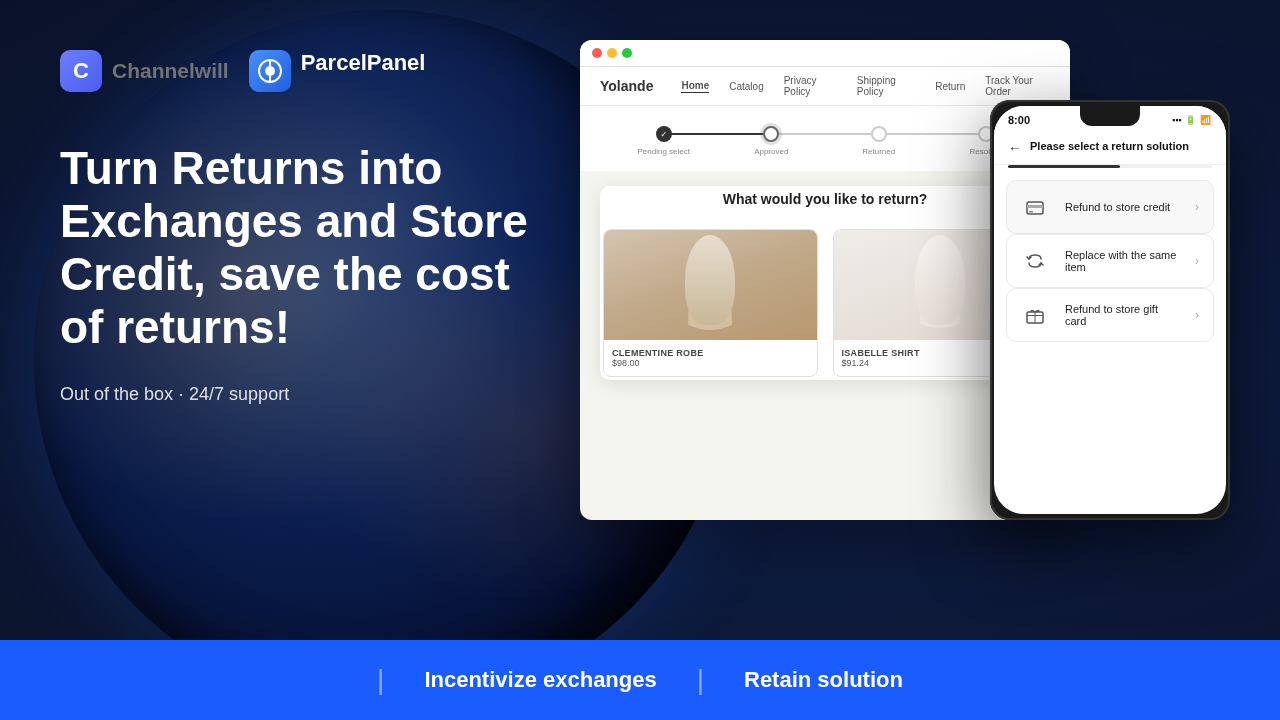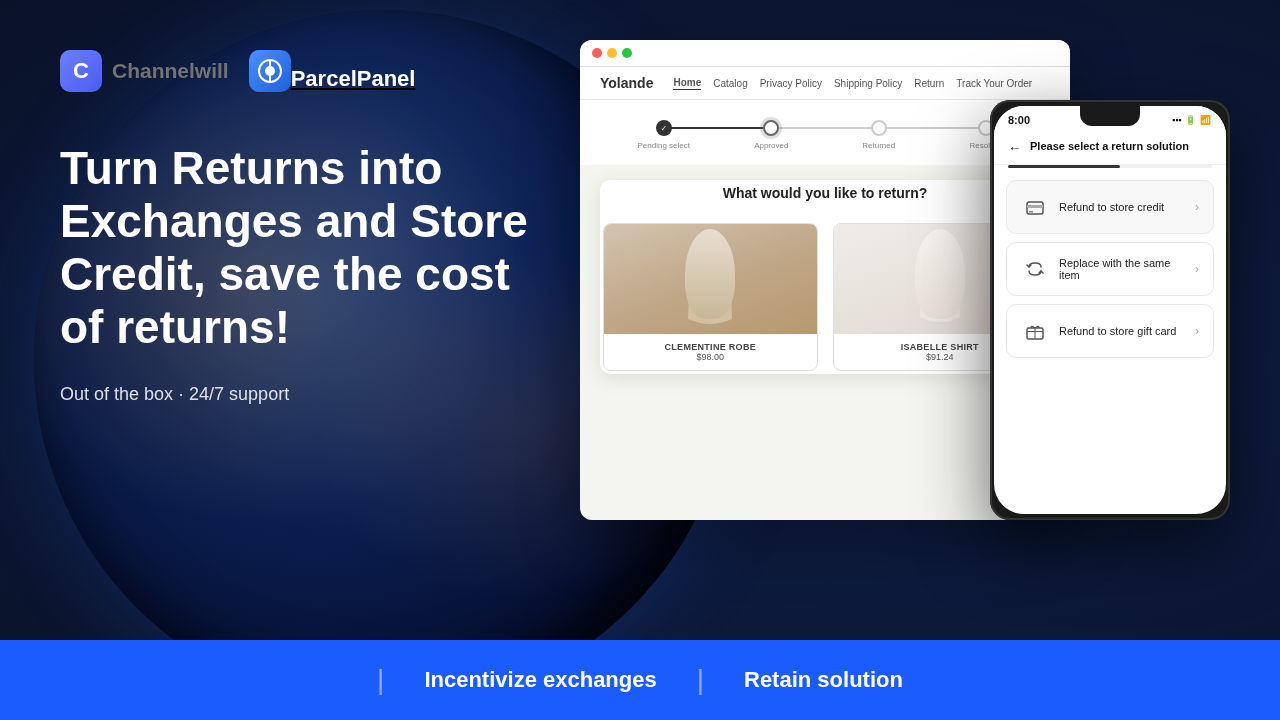--- a/index.html
+++ b/index.html
@@ -102,22 +102,22 @@
     }
 
     .logo-text-channelwill {
       font-size: 21px;
       font-weight: 700;
       color: #737373;
     }
 
     .logo-parcelpanel {
       display: flex;
-      align-items: flex-end;
-      text-decoration: underline;
+      align-items: flex-start;
+      gap: 10px;
     }
 
     .logo-icon-pp {
       width: 42px;
       height: 42px;
       background: linear-gradient(135deg, #4a8fff, #2060dd);
       border-radius: 10px;
       display: flex;
       align-items: center;
       justify-content: center;
@@ -193,21 +193,21 @@
     .dot-red { background: #ff5f56; }
     .dot-yellow { background: #ffbd2e; }
     .dot-green { background: #27c93f; }
 
     
     .store-nav {
       background: white;
       padding: 8px 20px;
       display: flex;
       align-items: center;
-      gap: 12px;
+      gap: 20px;
       border-bottom: 1px solid #e8e8e8;
     }
 
     .store-logo-text {
       font-size: 14px;
       font-weight: 700;
       color: #333;
       margin-right: 8px;
     }
 
@@ -374,21 +374,21 @@
       position: absolute;
       width: 50px;
       height: 90px;
       background: linear-gradient(180deg, #f8f4f0 0%, #e8e0d8 100%);
       border-radius: 50% 50% 40% 40%;
       top: 5px;
     }
 
     .product-info {
       padding: 8px;
-      text-align: center;
+      text-align: left;
     }
 
     .product-name {
       font-size: 9px;
       font-weight: 600;
       color: #444;
       text-transform: uppercase;
       letter-spacing: 0.3px;
     }
 
@@ -490,27 +490,27 @@
       position: absolute;
       left: 0;
       top: 0;
       height: 100%;
       width: 55%;
       background: #333;
       border-radius: 2px;
     }
 
     .phone-option {
-      margin: 8px 12px;
+      margin: 0 12px;
       border: 1px solid #e8e8e8;
       border-radius: 10px;
       padding: 12px 14px;
       display: flex;
       align-items: center;
-      gap: 10px;
+      gap: 16px;
       background: white;
     }
 
     .phone-option.highlighted {
       background: #f8f8f8;
     }
 
     .option-icon {
       width: 28px;
       height: 28px;

